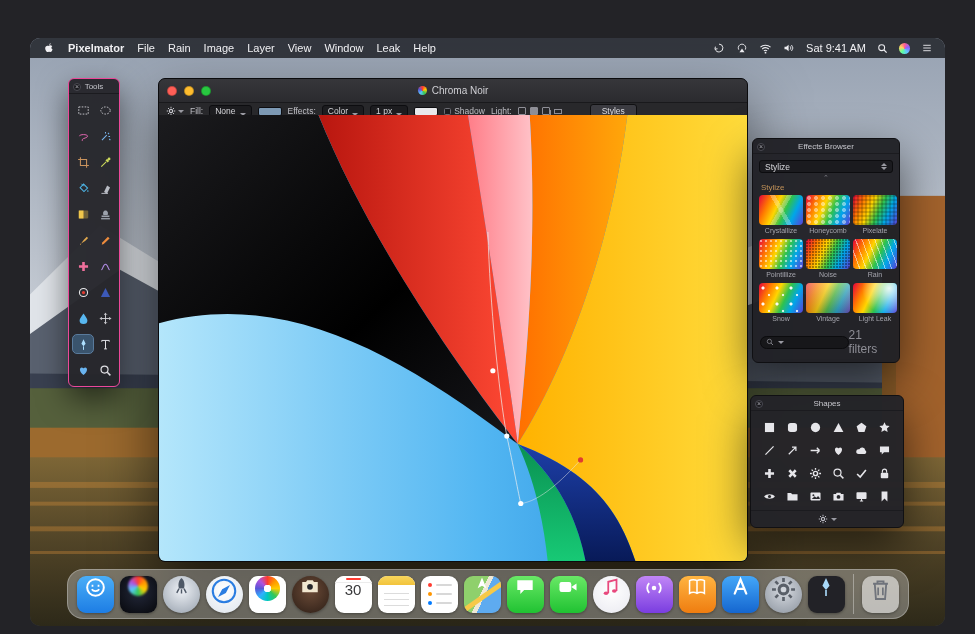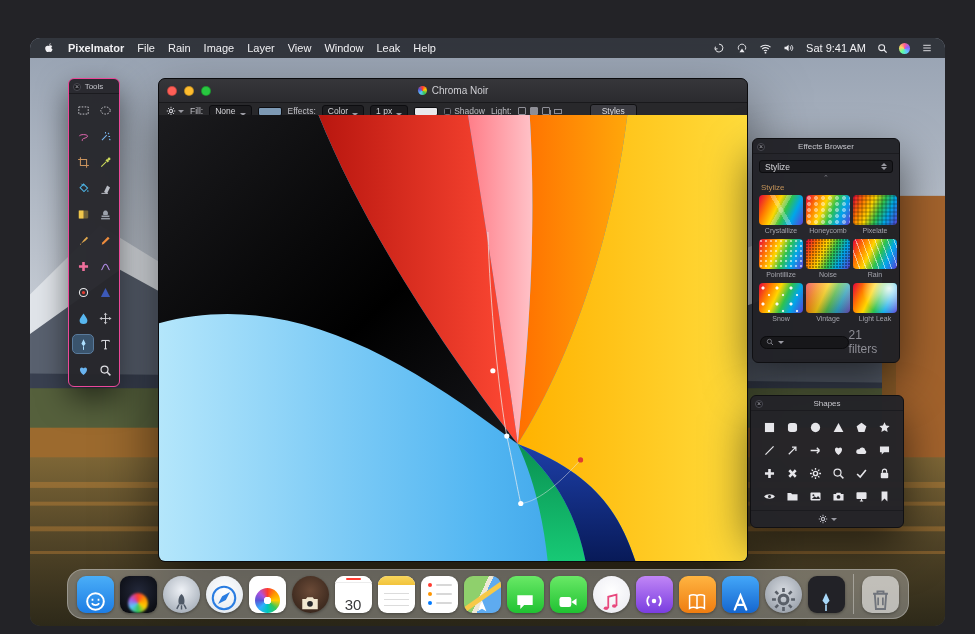--- a/index.html
+++ b/index.html
@@ -99,21 +99,21 @@
   
   .shapes-panel{position:absolute;left:720px;top:357px;width:154px;background:rgba(35,35,40,.97);border:1px solid #101013;
     border-radius:6px;box-shadow:0 18px 45px rgba(0,0,0,.6);z-index:31}
   #shapes-grid{display:grid;grid-template-columns:repeat(6,1fr);justify-items:center;gap:7px 2px;padding:8px 8px 6px}
   .shape{width:16px;height:16px;display:flex;align-items:center;justify-content:center}
   .shapes-footer{height:17px;border-top:1px solid #1b1b1f;display:flex;align-items:center;justify-content:center;gap:3px}
 
   
   .dock{position:absolute;left:50%;transform:translateX(-50%);bottom:7px;height:50px;display:flex;align-items:center;gap:6px;
     padding:0 9px;background:rgba(235,238,246,.32);border:1px solid rgba(255,255,255,.28);border-radius:16px;z-index:40}
-  .dock-item{width:37px;height:37px;border-radius:9px;position:relative;display:flex;align-items:flex-end;justify-content:center;
+  .dock-item{width:37px;height:37px;border-radius:9px;position:relative;display:flex;align-items:flex-start;justify-content:center;
     overflow:hidden;box-shadow:0 1px 3px rgba(0,0,0,.35);cursor:default;flex:none}
   .dock-divider{width:1px;height:40px;background:rgba(255,255,255,.35);margin:0 2px;flex:none}
   .di-finder{background:linear-gradient(#4aaef8,#1d7de4)}
   .di-siri{background:radial-gradient(circle at 50% 42%,#23283a,#07080c)}
   .siri-blob{width:20px;height:20px;border-radius:50%;filter:blur(1px);
     background:conic-gradient(#ff3b30,#ff9500,#ffcc00,#34c759,#5ac8fa,#af52de,#ff3b30)}
   .di-launchpad{background:radial-gradient(circle at 50% 38%,#eef1f6,#96a0ac);border-radius:50%}
   .di-safari{background:radial-gradient(circle at 50% 38%,#ffffff,#dde4ec);border-radius:50%}
   .di-photos{background:#fff}
   .flower{width:25px;height:25px;border-radius:50%;

